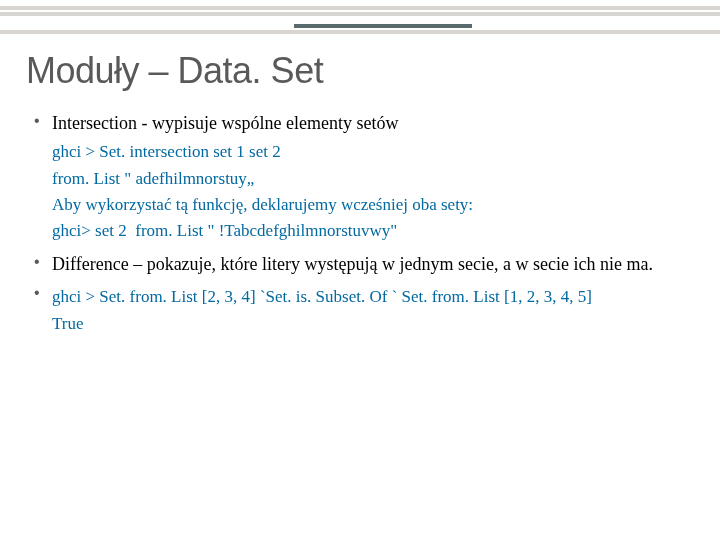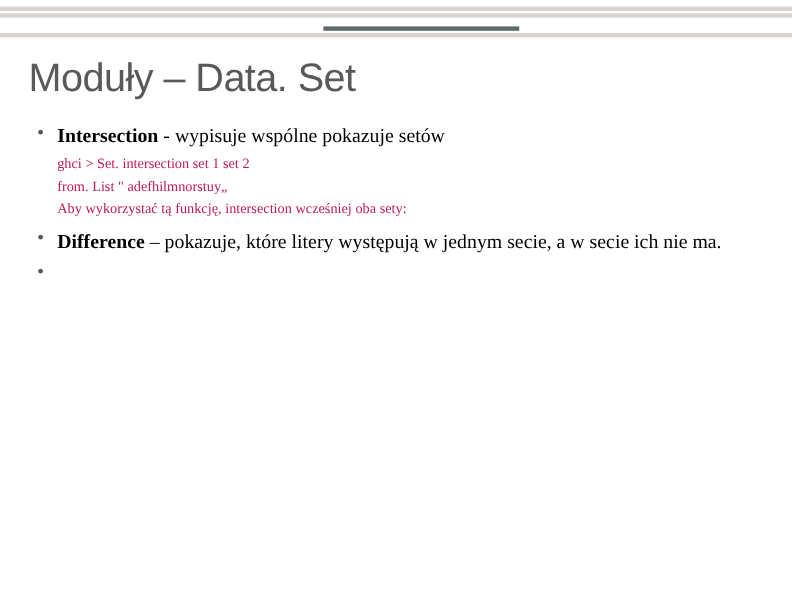--- a/index.html
+++ b/index.html
@@ -8,44 +8,49 @@
 .topbar .r1{position:absolute;top:0;left:0;right:0;height:4px;background:#d8d5d0}
 .topbar .r2{position:absolute;top:6px;left:0;right:0;height:4px;background:#d8d5d0}
 .topbar .accent{position:absolute;top:18px;left:294px;width:178px;height:4px;background:#5a6b6e}
 .topbar .r3{position:absolute;top:24px;left:0;right:0;height:4px;background:#d8d5d0}
 .title{position:absolute;top:50px;left:26px;font-size:36px;color:#595959;font-family:Verdana,Geneva,sans-serif;letter-spacing:-.5px}
 .body{position:absolute;top:112px;left:30px;right:18px}
 ul.top{list-style:none;margin:0;padding:0}
 ul.top>li{position:relative;padding-left:22px;margin-bottom:8px}
 ul.top>li::before{content:"•";position:absolute;left:4px;top:0;color:#595959;font-size:16px}
 .desc{font-family:'Times New Roman',Times,serif;font-size:18px;color:#000;line-height:1.3}
-.desc b{font-weight:bold}
-.code{font-family:'Times New Roman',Times,serif;font-size:13px;color:#be185d;line-height:1.55;padding-left:0;margin-top:4px}
+.desc b{font-weight:normal}
+.code{font-family:'Times New Roman',Times,serif;font-size:17px;color:#0369a1;line-height:1.55;padding-left:0;margin-top:4px}
 .code div{white-space:pre-wrap}
 </style>
 </head>
 <body>
 <div class="slide">
 <div class="topbar">
 <div class="r1"></div>
       <div class="r2"></div>
       <div class="accent"></div>
       <div class="r3"></div>
 </div>
 <div class="title">Moduły – Data. Set</div>
 <div class="body">
 <ul class="top">
 <li>
-<div class="desc"><b>Intersection</b> <span>-</span> <span>wypisuje wspólne pokazuje setów</span></div>
+<div class="desc"><b>Intersection</b> <span>-</span> <span>wypisuje wspólne elementy setów</span></div>
 <div class="code">
 <div>ghci &gt; Set. intersection set 1 set 2</div>
 <div>from. List " adefhilmnorstuy„</div>
-<div>Aby wykorzystać tą funkcję, intersection wcześniej oba sety:</div>
+<div>Aby wykorzystać tą funkcję, deklarujemy wcześniej oba sety:</div>
+<div>ghci&gt; set 2  from. List " !Tabcdefghilmnorstuvwy"</div>
 </div>
 </li>
 <li>
 <div class="desc"><b>Difference</b> <span>–</span> <span>pokazuje, które litery występują w jednym secie, a w secie ich nie ma.</span></div>
 </li>
 <li>
+<div class="code">
+<div>ghci &gt; Set. from. List [2, 3, 4] `Set. is. Subset. Of ` Set. from. List [1, 2, 3, 4, 5]</div>
+<div>True</div>
+</div>
 </li>
 </ul>
 </div>
 </div>
 
 </body></html>

